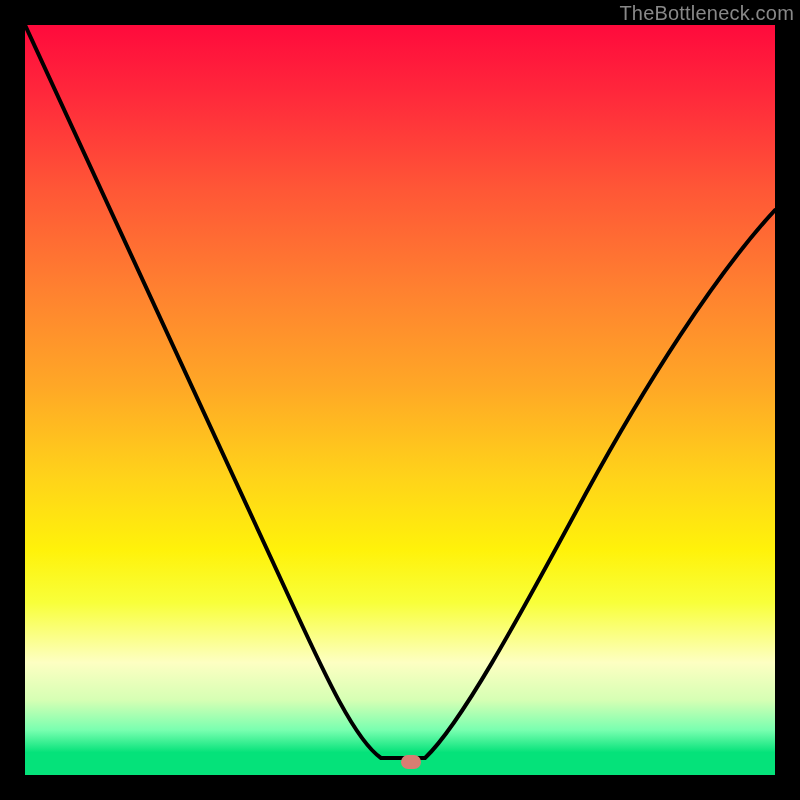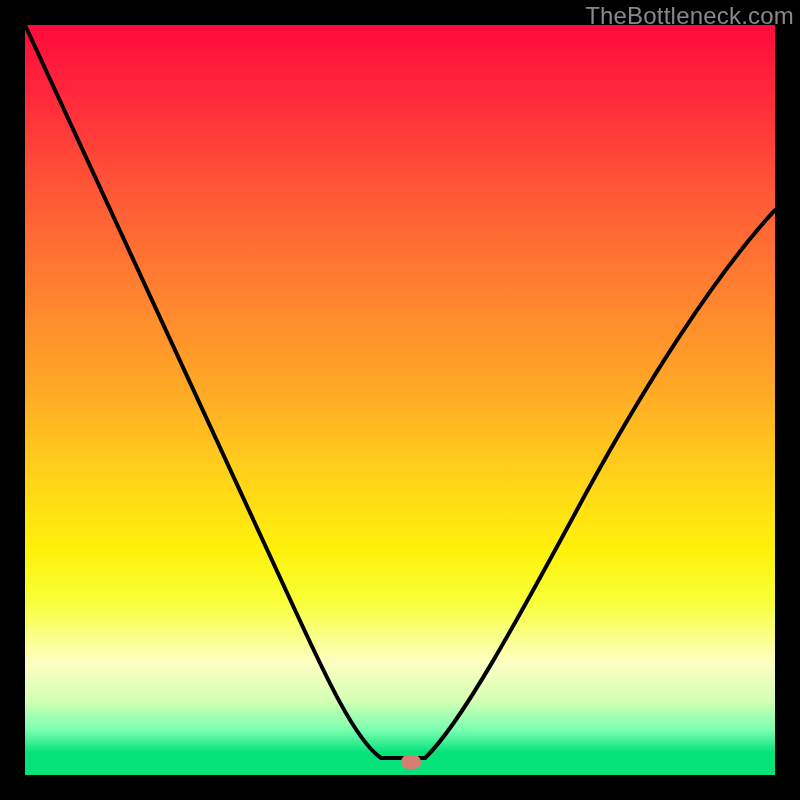--- a/index.html
+++ b/index.html
@@ -55,21 +55,21 @@
     border-radius: 8px;
     background: #d87d72;
     transform: translate(-50%, -50%);
     pointer-events: none;
   }
   .watermark {
     position: absolute;
     top: 2px;
     right: 6px;
     color: #888;
-    font-size: 24px;
+    font-size: 20px;
     letter-spacing: 0.2px;
     user-select: none;
   }
 </style>
 </head>
 <body>
 
 <div class="frame">
 
   <div class="plot-area">

